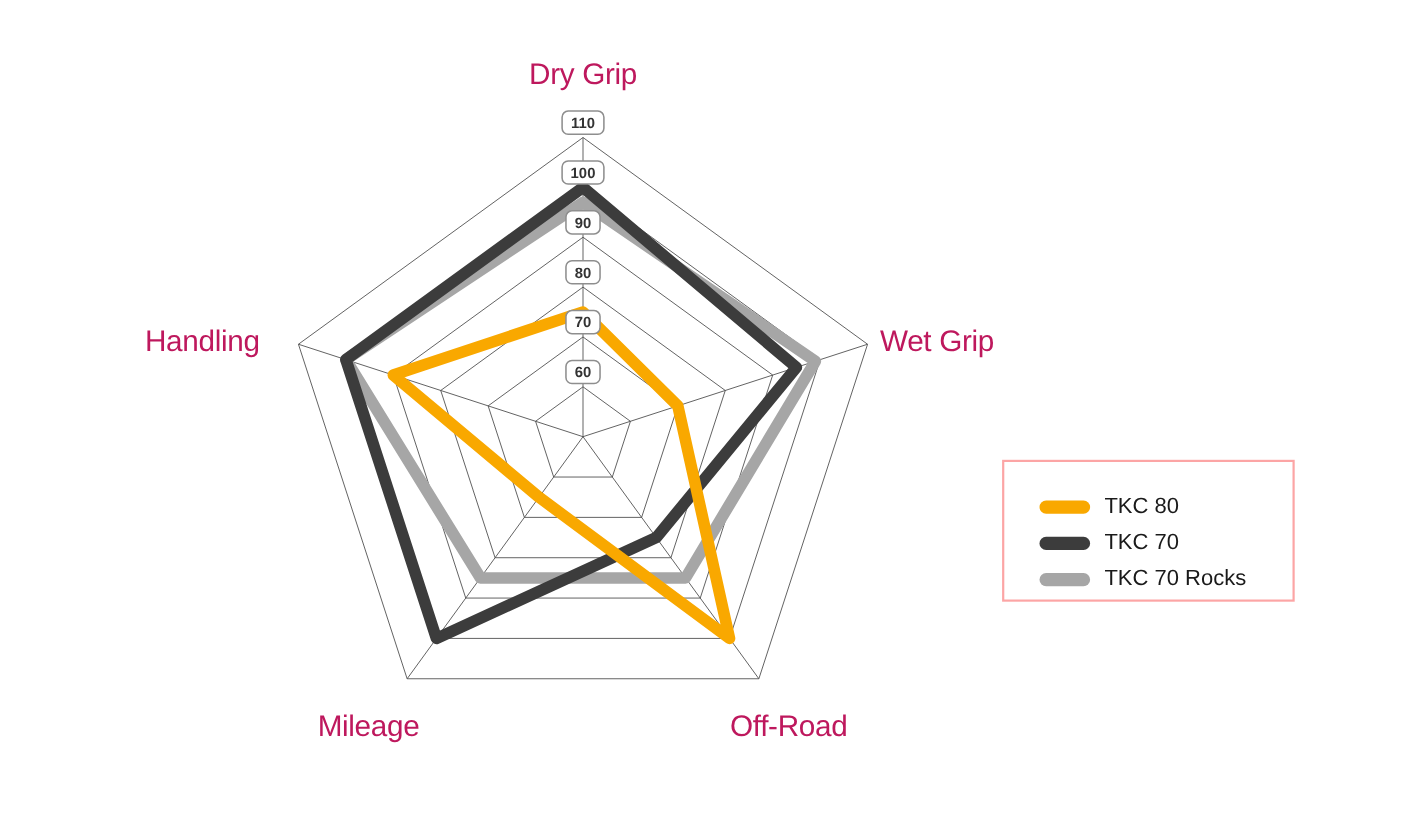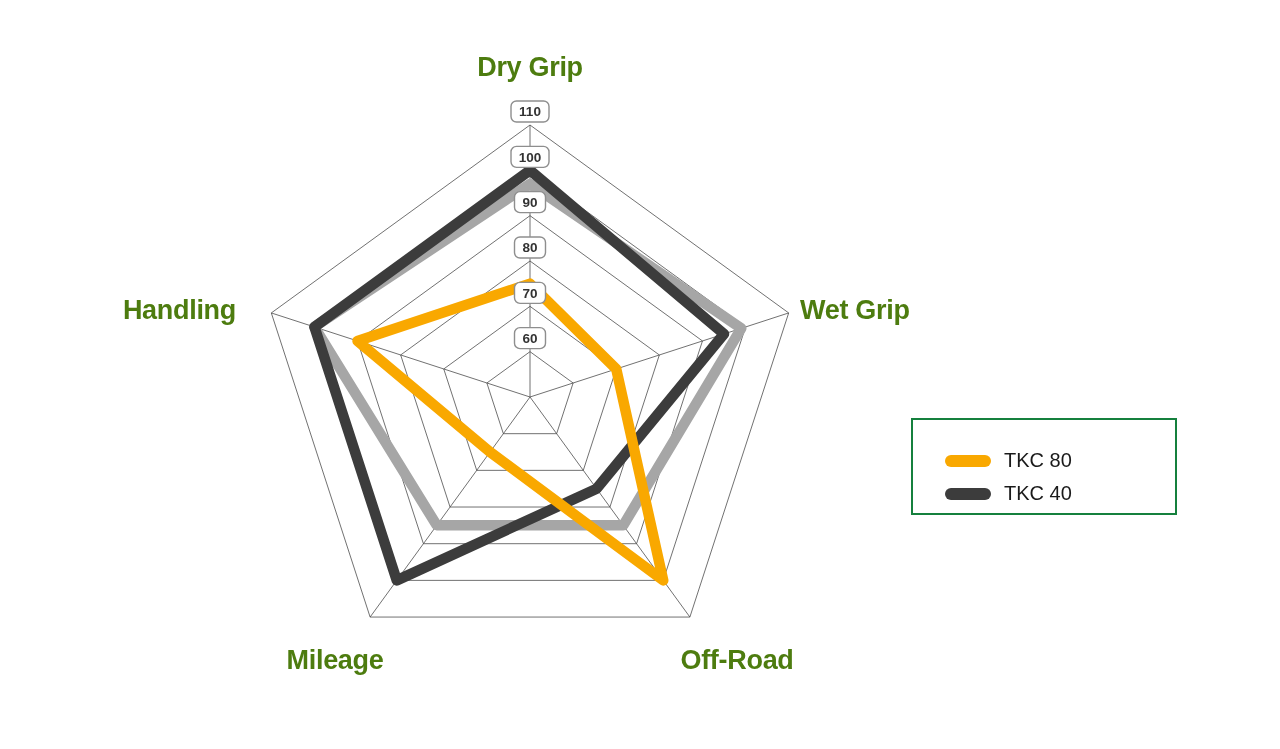--- a/index.html
+++ b/index.html
@@ -16,38 +16,38 @@
     overflow: hidden;
   }
   #radar-svg {
     position: absolute;
     left: 0;
     top: 0;
   }
   .axis-label {
     position: absolute;
     font-size: 27px;
-    font-weight: bold;
-    color: #4d7c0f;
+    font-weight: normal;
+    color: #be185d;
     letter-spacing: -0.3px;
     white-space: nowrap;
   }
   .axis-label.dry    { left: 530px; top: 52px;  transform: translateX(-50%); }
   .axis-label.wet    { left: 800px; top: 295px; }
   .axis-label.hand   { left: 236px; top: 295px; transform: translateX(-100%); }
   .axis-label.mile   { left: 335px; top: 645px; transform: translateX(-50%); }
-  .axis-label.off    { left: 737px; top: 645px; transform: translateX(-50%); }
+  .axis-label.off    { left: 717px; top: 645px; transform: translateX(-50%); }
 
   .legend-box {
     position: absolute;
     left: 911px;
     top: 418px;
     width: 266px;
-    height: 97px;
-    border: 2px solid #15803d;
+    height: 129px;
+    border: 2px solid #fca5a5;
     background: #ffffff;
     box-sizing: border-box;
   }
   .legend-rows {
     margin-top: 24px;
     margin-left: 32px;
   }
   .legend-row {
     display: flex;
     align-items: center;
@@ -107,18 +107,22 @@
   <div class="axis-label hand">Handling</div>
 
   <div class="legend-box">
     <div class="legend-rows">
       <div class="legend-row">
         <span class="legend-swatch" style="background: rgb(249, 168, 0);"></span>
         <span class="legend-label">TKC 80</span>
       </div>
       <div class="legend-row">
         <span class="legend-swatch" style="background: rgb(60, 60, 60);"></span>
-        <span class="legend-label">TKC 40</span>
+        <span class="legend-label">TKC 70</span>
+      </div>
+      <div class="legend-row">
+        <span class="legend-swatch" style="background: rgb(166, 166, 166);"></span>
+        <span class="legend-label">TKC 70 Rocks</span>
       </div>
     </div>
   </div>
 
 </div>
 
 </body></html>

